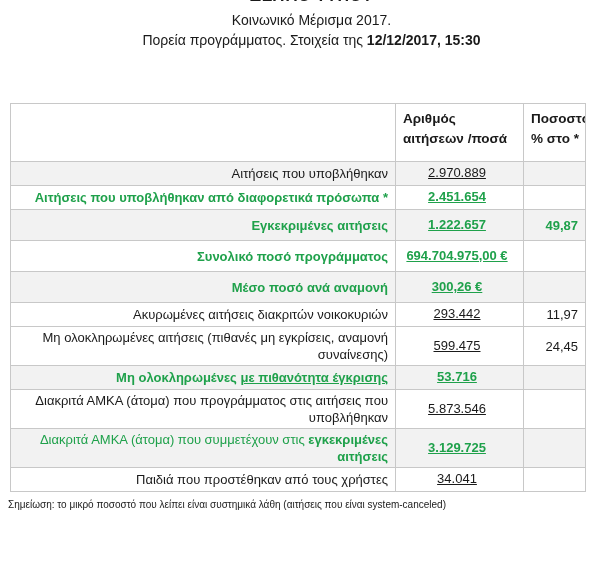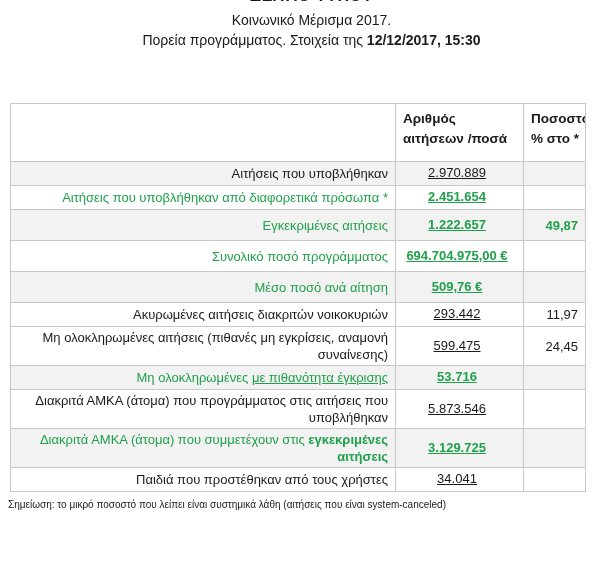--- a/index.html
+++ b/index.html
@@ -29,21 +29,21 @@
   .stats thead th{font-weight:700;text-align:left;vertical-align:top;
     padding:5px 4px 12px 7px;height:52px;font-size:13.5px;line-height:20px;}
   .stats tbody td{vertical-align:middle;line-height:17px;}
   td.c1{text-align:right;padding:2px 7px 2px 4px;}
   td.c2{text-align:center;padding:2px 9px 4px 4px;text-decoration:underline;}
   td.c3{text-align:right;padding:2px 7px 2px 4px;}
   tr.normal td{height:21px;}
   tr.tall td{height:31px;}
   tr.shaded td{background:var(--shade);}
   tr.green td{color:var(--green);}
-  tr.bold td.c1{font-weight:400;}
+  tr.bold td.c1{font-weight:700;}
   tr.green td.c2,tr.green td.c3{font-weight:700;}
   .emph-underline{text-decoration:underline;}
   .emph-bold{font-weight:700;}
 
   
   .note{margin:2px 0 0 8px;width:562px;font-size:10px;line-height:21px;color:var(--ink);}
 </style>
 </head>
 <body>
 
@@ -87,22 +87,22 @@
           <td class="c1">Εγκεκριμένες αιτήσεις</td>
           <td class="c2">1.222.657</td>
           <td class="c3">49,87</td>
         </tr>
         <tr class="tall green bold">
           <td class="c1">Συνολικό ποσό προγράμματος</td>
           <td class="c2">694.704.975,00 €</td>
           <td class="c3"></td>
         </tr>
         <tr class="tall shaded green bold">
-          <td class="c1">Μέσο ποσό ανά αίτηση</td>
-          <td class="c2">509,76 €</td>
+          <td class="c1">Μέσο ποσό ανά αναμονή</td>
+          <td class="c2">300,26 €</td>
           <td class="c3"></td>
         </tr>
         <tr class="normal">
           <td class="c1">Ακυρωμένες αιτήσεις διακριτών νοικοκυριών</td>
           <td class="c2">293.442</td>
           <td class="c3">11,97</td>
         </tr>
         <tr class="normal">
           <td class="c1">Μη ολοκληρωμένες αιτήσεις (πιθανές μη εγκρίσεις, αναμονή συναίνεσης)</td>
           <td class="c2">599.475</td>

